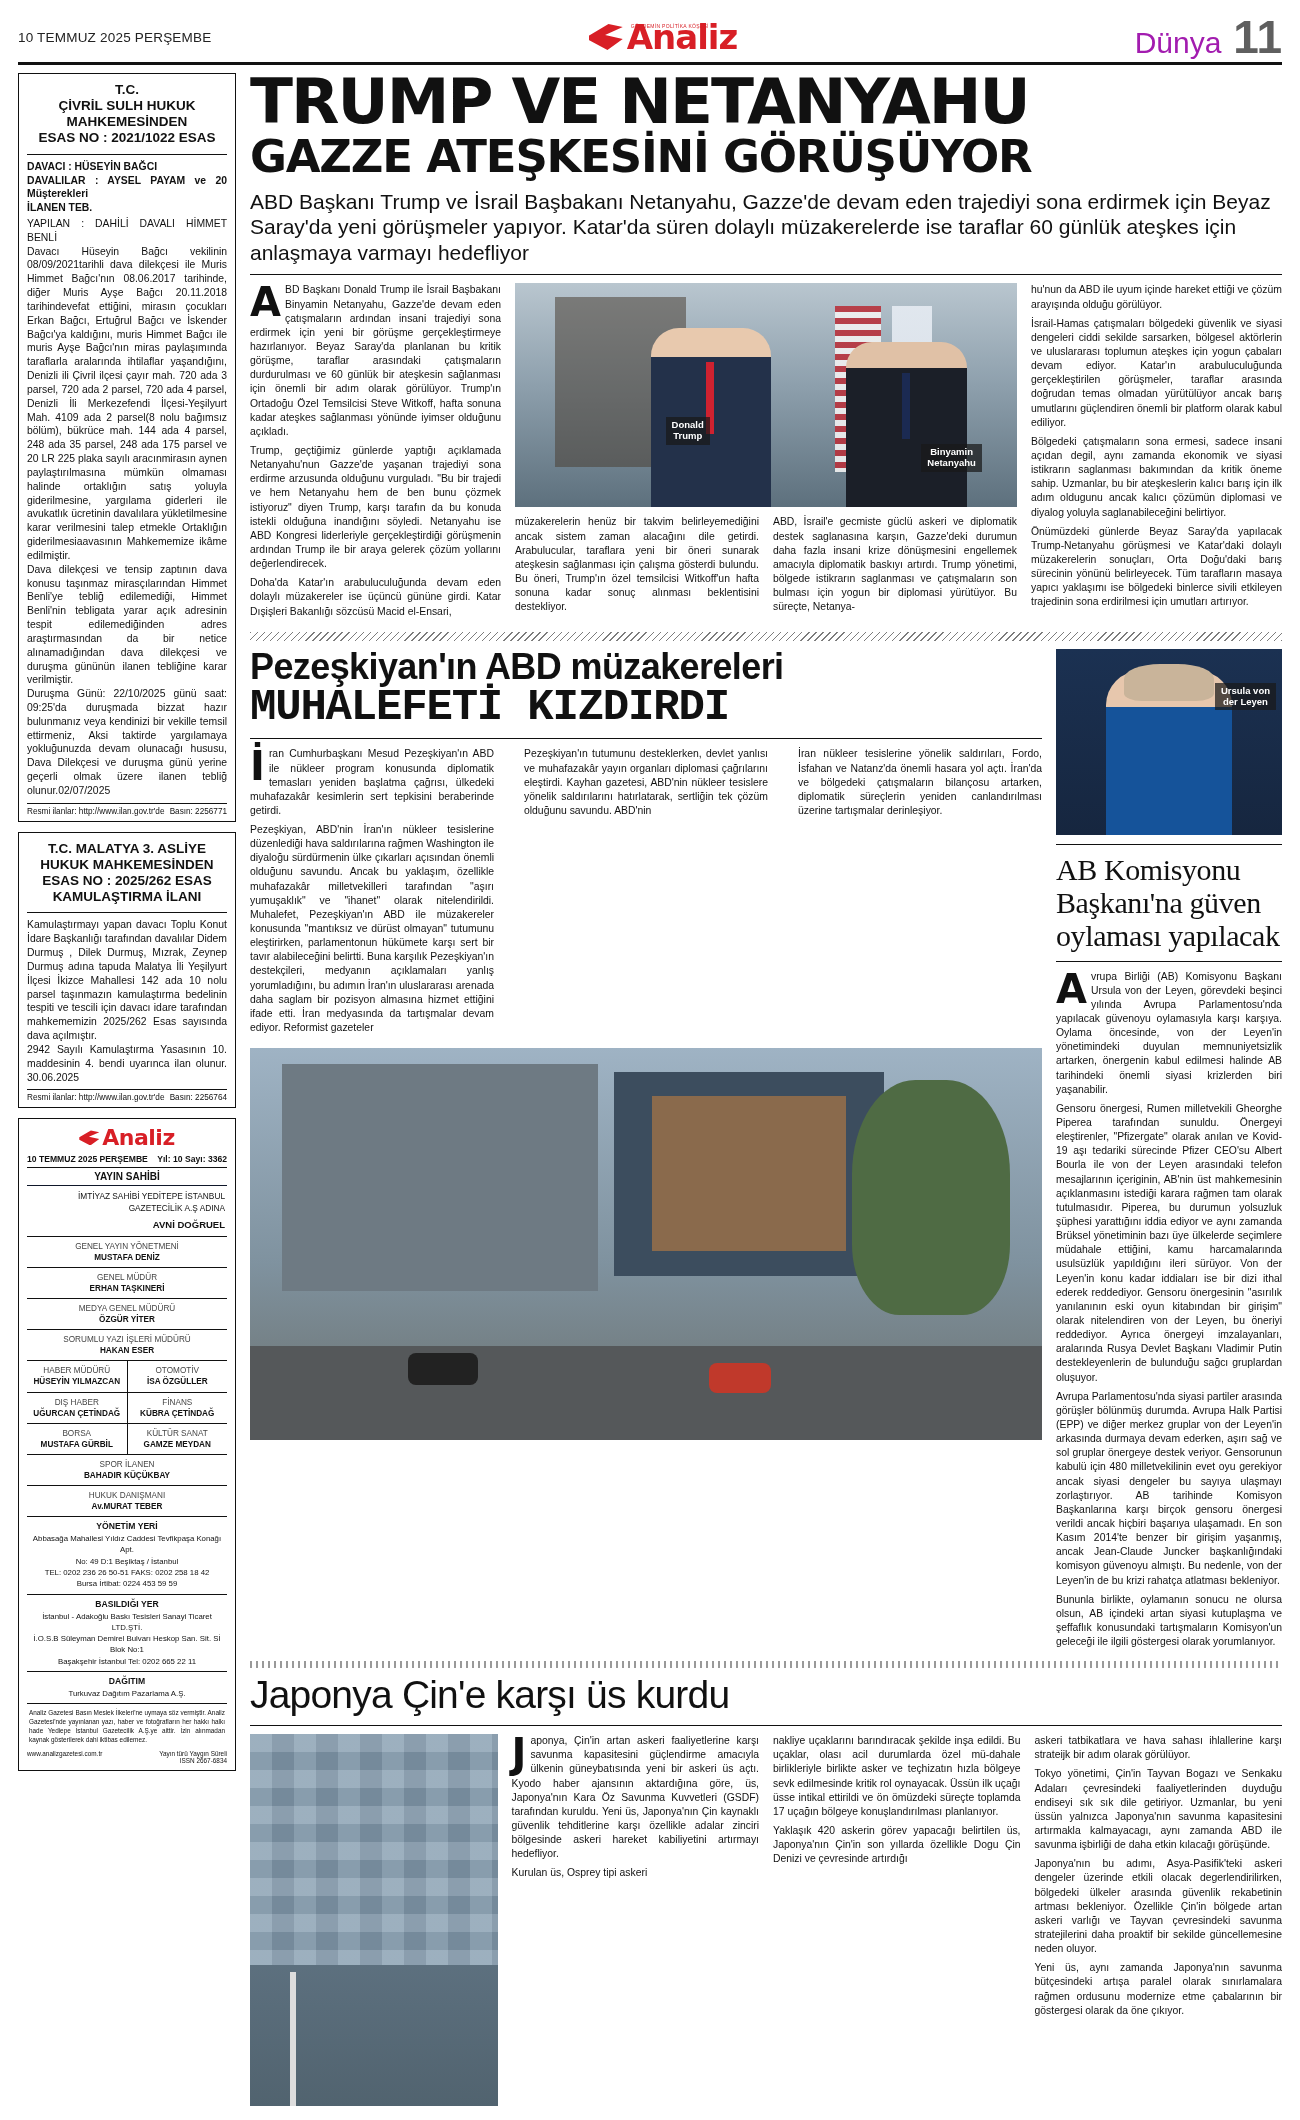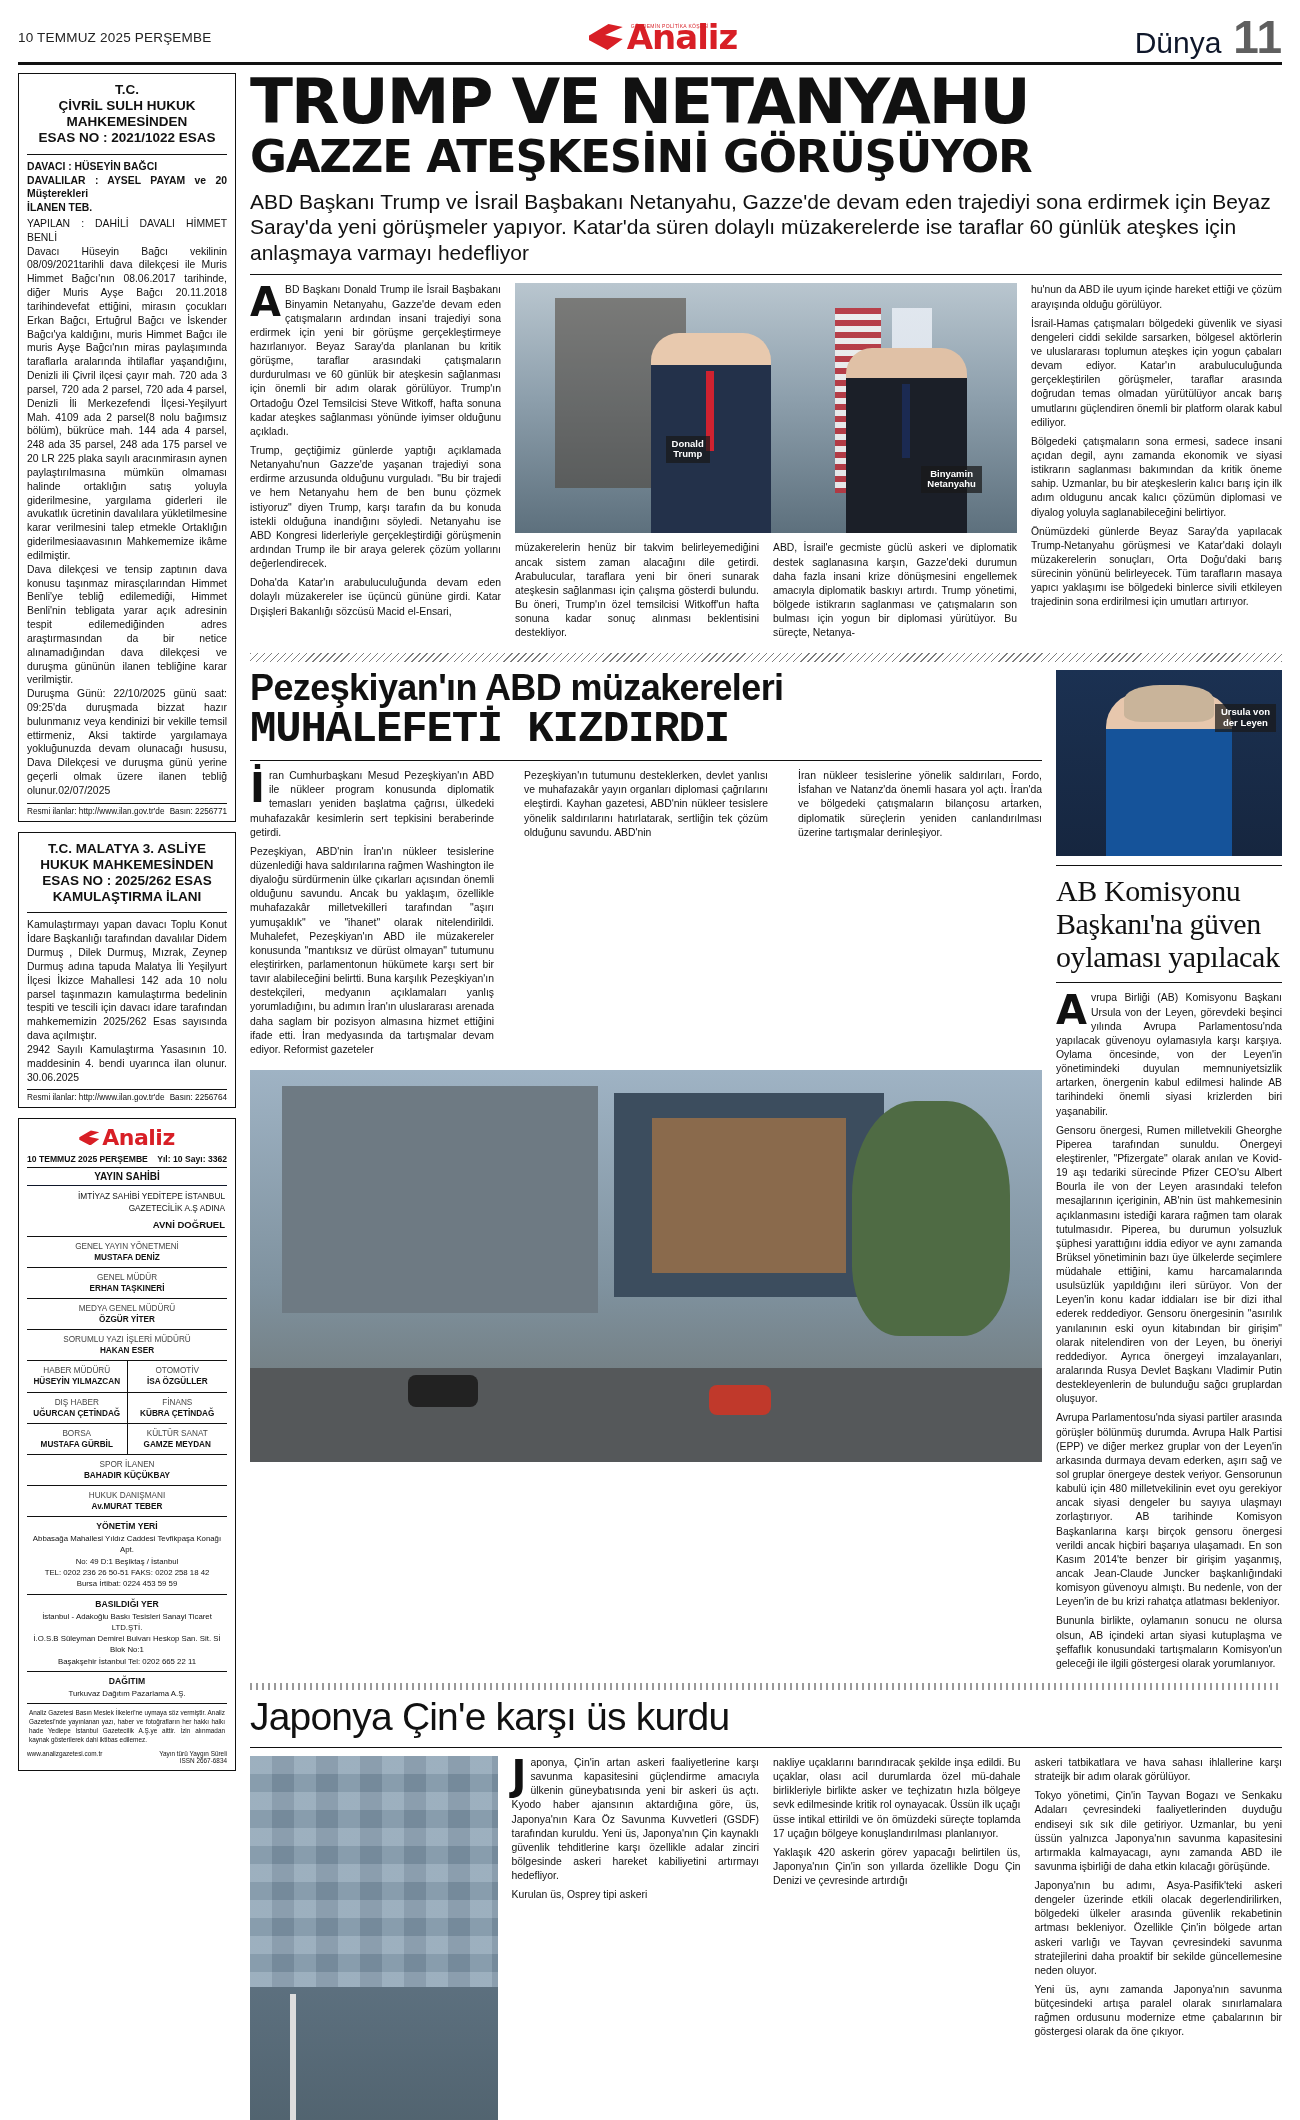--- a/index.html
+++ b/index.html
@@ -18,21 +18,21 @@
   .masthead { display:flex; align-items:center; justify-content:space-between; height:46px; }
   .mast-date { font-size:13.5px; letter-spacing:.2px; color:#222; font-weight:400; }
   .mast-logo { display:flex; align-items:center; gap:4px; transform:translateX(-10px); }
   .mast-logo .swoosh {
     width:34px; height:26px; background:#d81f26;
     clip-path:polygon(0% 45%, 58% 0%, 100% 12%, 48% 42%, 100% 58%, 55% 100%, 0% 62%);
   }
   .mast-logo .logo-text { font-size:34px; font-weight:bold; color:#d81f26; letter-spacing:-1px; font-family:"DejaVu Sans", sans-serif; }
   .mast-logo .logo-top { font-size:5px; color:#d81f26; position:absolute; margin-top:-22px; margin-left:42px; letter-spacing:.3px; }
   .mast-right { display:flex; align-items:baseline; gap:12px; }
-  .mast-section { font-size:30px; color:#0f172a; font-weight:400; }
+  .mast-section { font-size:30px; color:#a21caf; font-weight:400; }
   .mast-pageno { font-size:46px; color:#5f5f5f; font-weight:bold; }
   .mast-rule { height:3px; background:#111; margin-top:2px; }
 
   
   .body-wrap { display:flex; gap:14px; margin-top:8px; }
   .col-left { width:218px; flex:0 0 218px; }
   .col-main { flex:1 1 auto; }
 
   
   .legal-box { border:1px solid #111; padding:6px 8px 5px 8px; margin-bottom:10px; background:#fff; }
@@ -72,21 +72,21 @@
     font-family:"DejaVu Sans", sans-serif;
   }
 
   
   .photo { position:relative; overflow:hidden; background:#cfd6dc; }
   .cap-tag {
     position:absolute; background:rgba(25,25,25,.72); color:#fff;
     font-size:9.5px; font-weight:bold; padding:3px 6px; line-height:1.15; text-align:center;
   }
   
-  .ph-trump { height:250px; background:linear-gradient(#8fa4b4 0%, #6f8598 38%, #4a5d6c 100%); }
+  .ph-trump { height:224px; background:linear-gradient(#8fa4b4 0%, #6f8598 38%, #4a5d6c 100%); }
   .ph-trump .wall { position:absolute; inset:0; background:
      linear-gradient(180deg,#b9c6cf 0%, #8ea0ad 45%, #5d707d 100%); }
   .ph-trump .door { position:absolute; left:8%; top:6%; width:26%; height:76%; background:#4b4034; opacity:.55; }
   .ph-trump .flag { position:absolute; right:27%; top:10%; width:46px; height:74%;
      background:repeating-linear-gradient(180deg,#b8323c 0 6px,#f2f2f2 6px 12px); opacity:.9; }
   .ph-trump .flag2 { position:absolute; right:17%; top:10%; width:40px; height:74%;
      background:linear-gradient(180deg,#e9eef5 0 40%, #2a4f9b 40% 60%, #e9eef5 60%); opacity:.85; }
   .ph-trump .man1 { position:absolute; left:27%; bottom:0; width:24%; height:80%;
      background:linear-gradient(180deg,#e8c9ae 0 16%, #23314a 16% 100%); border-radius:28px 28px 0 0; }
   .ph-trump .man1 .tie { position:absolute; left:46%; top:19%; width:8px; height:40%; background:#cf2230; }

